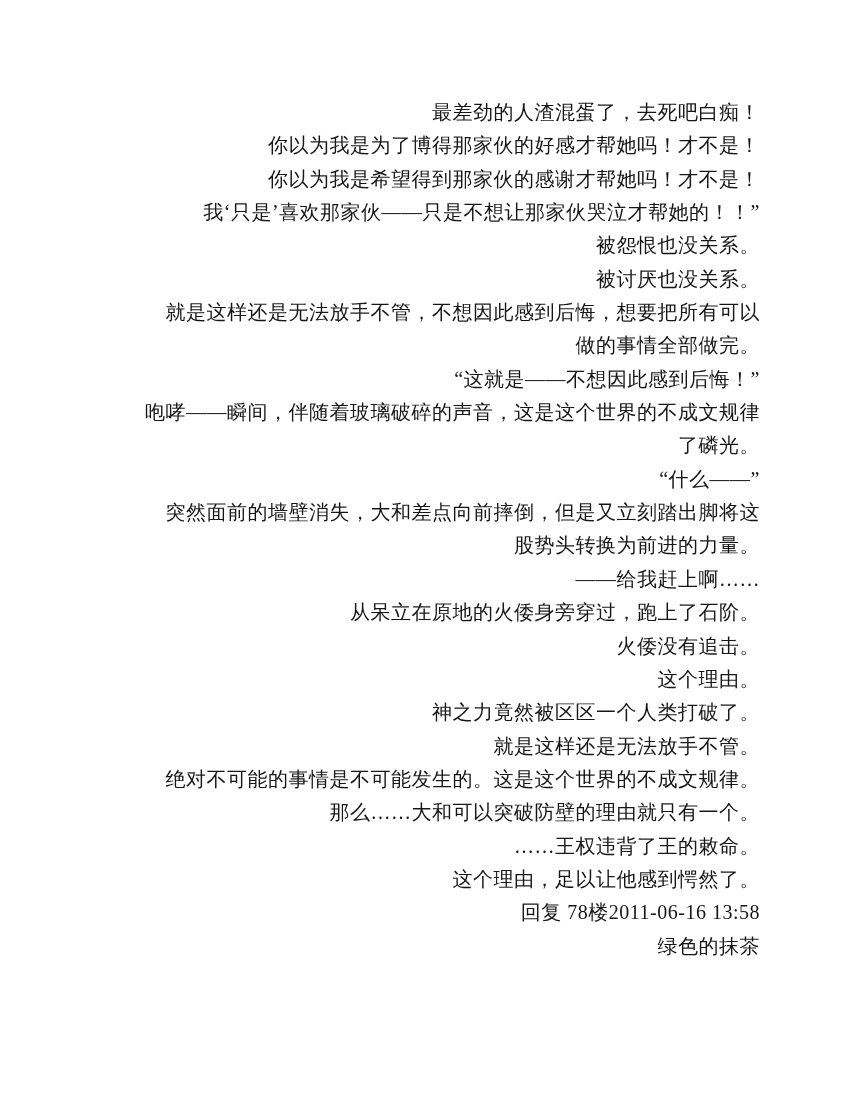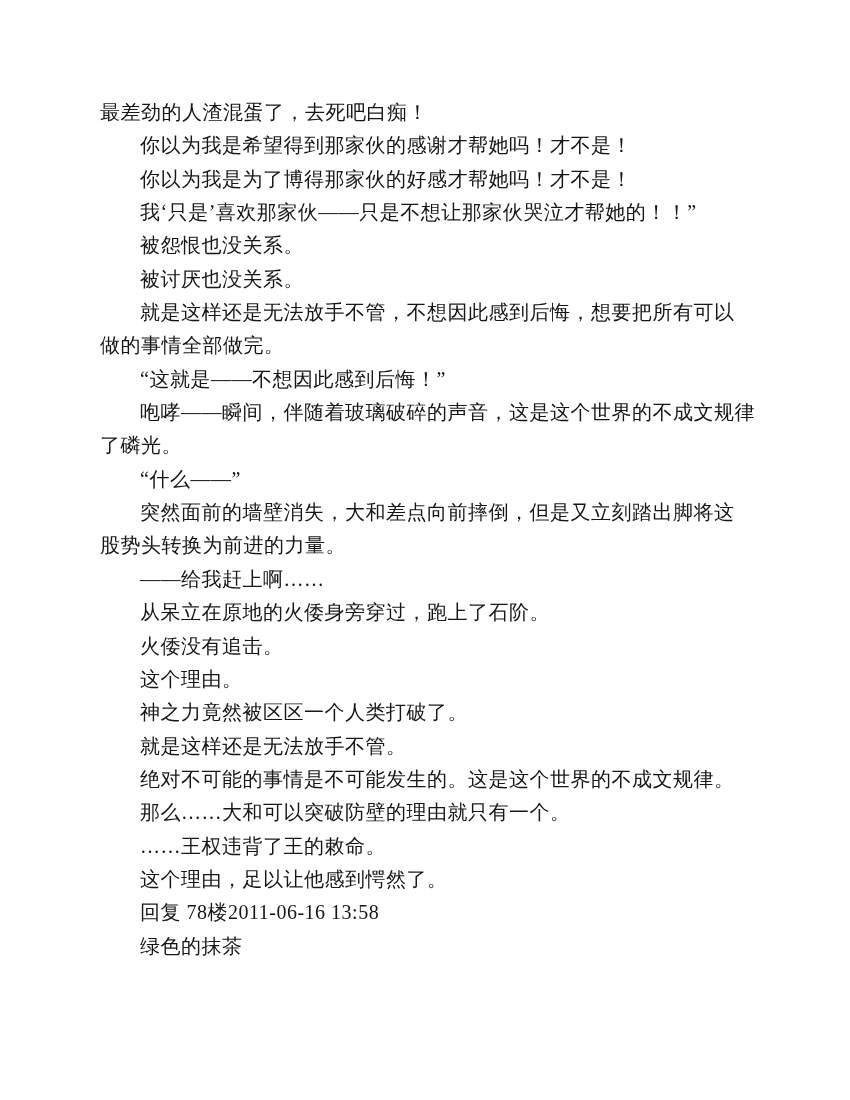--- a/index.html
+++ b/index.html
@@ -14,20 +14,21 @@
     overflow: hidden;
     font-family: "Liberation Serif", "DejaVu Serif", serif;
   }
   .page {
     position: absolute;
     left: 0;
     top: 0;
     width: 850px;
     height: 1100px;
     background: #ffffff;
+    text-align: right;
   }
   .doc-text {
     position: absolute;
     left: 100px;
     top: 96px;
     width: 660px;
     color: #161616;
     font-size: 20px;
   }
   .line {
@@ -39,22 +40,22 @@
   .line.indent {
     text-indent: 40px;
   }
 </style>
 </head>
 <body style="background: rgb(255, 255, 255);">
 
 <div class="page">
   <div class="doc-text" style="color: rgb(22, 22, 22);">
       <div class="line">最差劲的人渣混蛋了，去死吧白痴！</div>
+      <div class="line indent">你以为我是为了博得那家伙的好感才帮她吗！才不是！</div>
       <div class="line indent">你以为我是希望得到那家伙的感谢才帮她吗！才不是！</div>
-      <div class="line indent">你以为我是为了博得那家伙的好感才帮她吗！才不是！</div>
       <div class="line indent">我‘只是’喜欢那家伙——只是不想让那家伙哭泣才帮她的！！”</div>
       <div class="line indent">被怨恨也没关系。</div>
       <div class="line indent">被讨厌也没关系。</div>
       <div class="line indent">就是这样还是无法放手不管，不想因此感到后悔，想要把所有可以</div>
       <div class="line">做的事情全部做完。</div>
       <div class="line indent">“这就是——不想因此感到后悔！”</div>
       <div class="line indent">咆哮——瞬间，伴随着玻璃破碎的声音，这是这个世界的不成文规律</div>
       <div class="line">了磷光。</div>
       <div class="line indent">“什么——”</div>
       <div class="line indent">突然面前的墙壁消失，大和差点向前摔倒，但是又立刻踏出脚将这</div>

